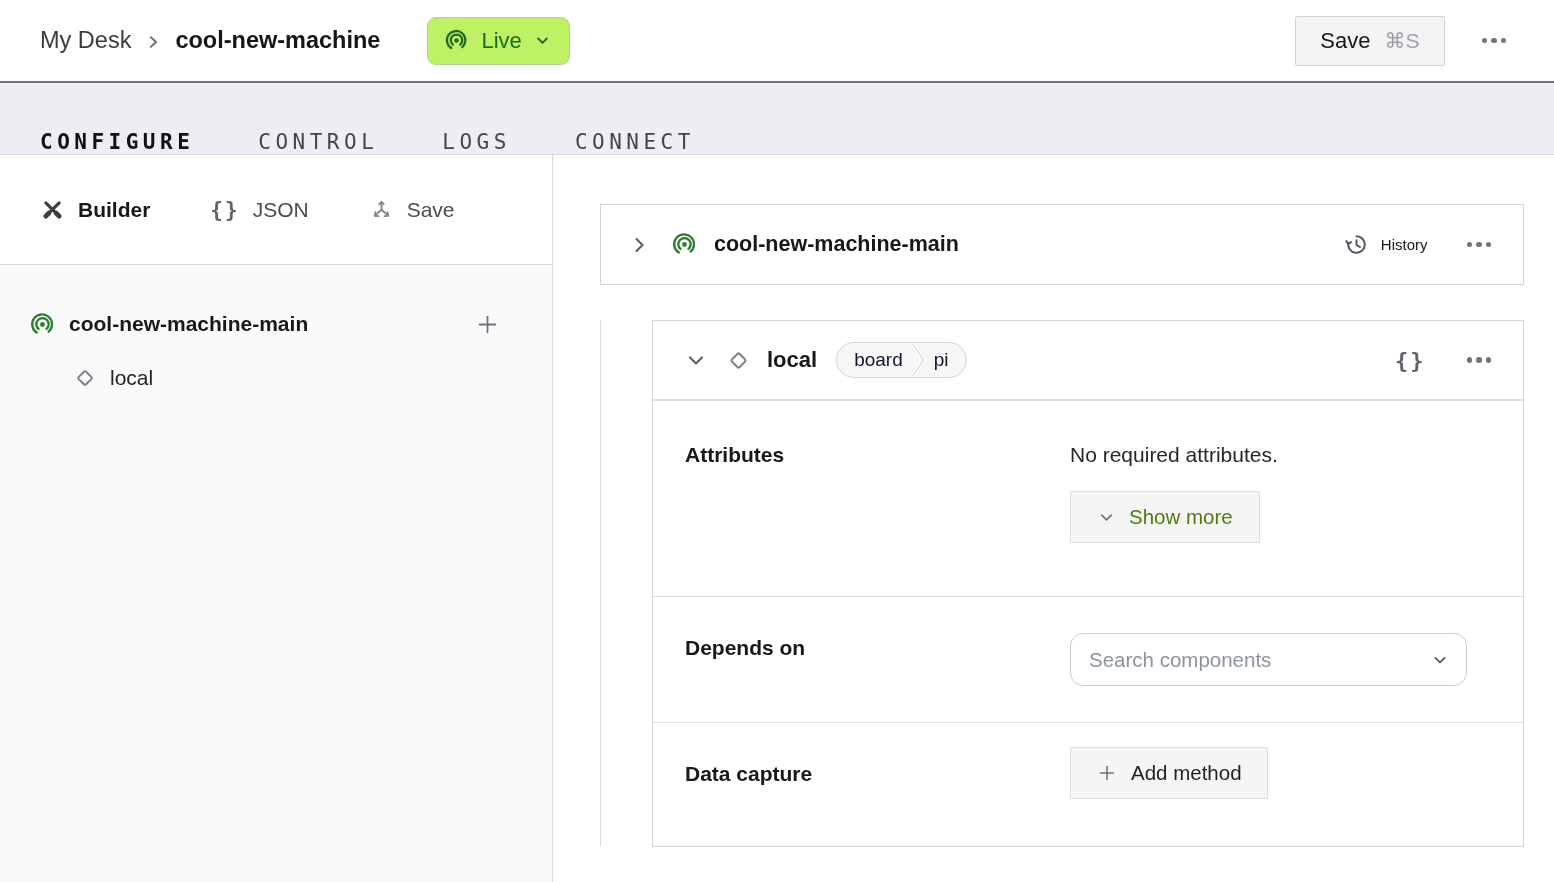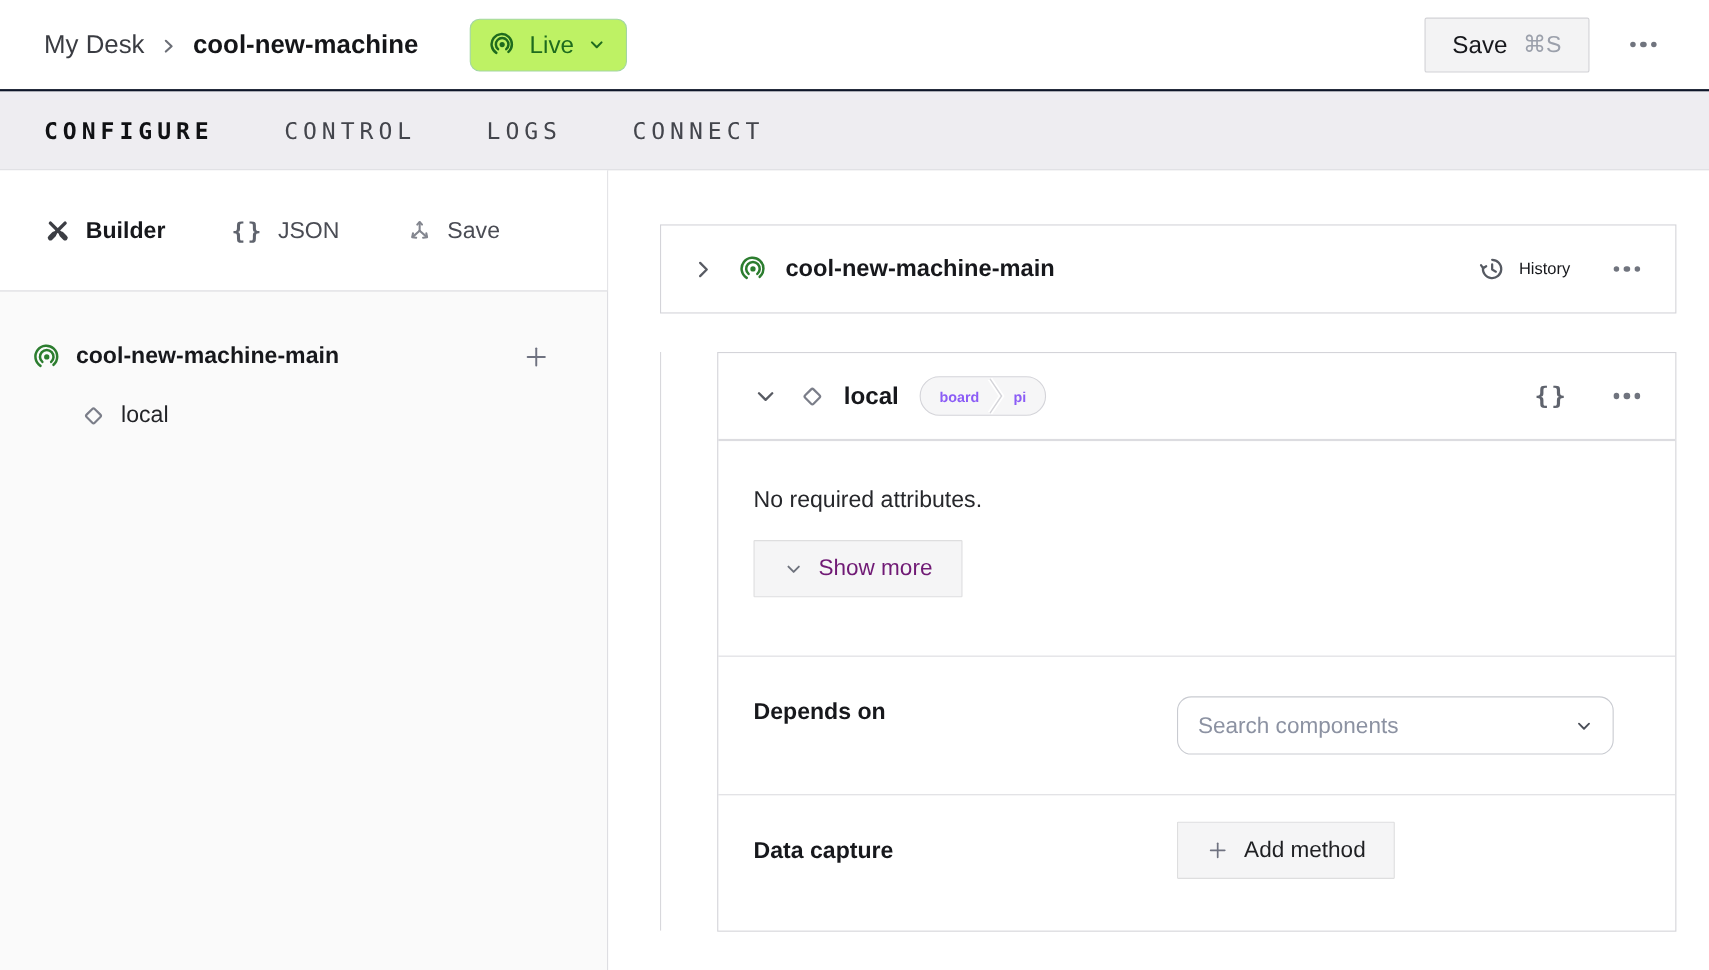--- a/index.html
+++ b/index.html
@@ -22,22 +22,22 @@
     padding: 0 24px; background: #f3f3f4; border: 1px solid #d2d2d6; border-radius: 2px;
     cursor: pointer; }
   .save-btn .label { font-size: 22px; color: #17181c; }
   .save-btn .shortcut { font-size: 21px; color: #9ba0ab; }
   .dots { display: inline-flex; gap: 4px; align-items: center; padding: 6px 4px; cursor: pointer; }
   .dots i { width: 5.5px; height: 5.5px; border-radius: 50%; background: #70747e; }
   .header .dots { margin-left: 33px; }
 
   
   .tabbar { position: absolute; left: 0; top: 81px; width: 1554px; height: 74px;
-    background: #eeedf1; border-top: 2px solid #0f172a; border-bottom: 1px solid #d9d9dd;
-    display: flex; align-items: center; padding-left: 40px; gap: 64px;
+    background: #eeedf1; border-top: 2px solid #737373; border-bottom: 1px solid #d9d9dd;
+    display: flex; align-items: flex-end; padding-left: 40px; gap: 64px;
     font-family: "DejaVu Sans Mono", "Liberation Mono", monospace; }
   .tab { font-size: 21px; letter-spacing: 4.5px; color: #43454c; cursor: pointer; }
   .tab.active { font-weight: 700; color: #101114; }
 
   
   .sidebar { position: absolute; left: 0; top: 155px; width: 553px; height: 727px;
     background: #fafafa; border-right: 1px solid #d8d8dc; }
   .views-row { height: 110px; background: #fff; border-bottom: 1px solid #d8d8dc;
     display: flex; align-items: center; padding-left: 40px; gap: 60px; }
   .view-item { display: inline-flex; align-items: center; gap: 13px; font-size: 21px;
@@ -73,37 +73,37 @@
 
   .comp-card { position: absolute; left: 99px; top: 165px; width: 872px;
     border: 1px solid #d4d4d9; background: #fff; }
   .comp-header { height: 79px; display: flex; align-items: center; padding: 0 28px 0 31px;
     border-bottom: 1px solid #dcdce0; }
   .comp-header .caret { display: flex; cursor: pointer; }
   .comp-header .diamond { margin-left: 17px; display: flex; }
   .comp-header .title { margin-left: 15px; font-size: 22px; font-weight: 700; color: #17181c; }
   .chip { margin-left: 19px; height: 36px; display: inline-flex; align-items: center;
     border: 1px solid #d4d4d9; border-radius: 999px; background: #f6f6f7; overflow: hidden; }
-  .chip .seg { font-size: 13px; color: #8b5cf6; font-weight: bold; }
+  .chip .seg { font-size: 19px; color: #0f172a; }
   .chip .seg.a { padding: 0 7px 0 17px; }
   .chip .seg.b { padding: 0 17px 0 7px; }
   .comp-header .braces { margin-left: auto; font-size: 22px; cursor: pointer; }
   .comp-header .dots { margin-left: 37px; }
 
   .row { display: flex; padding: 0 32px; border-top: 1px solid #dcdce0; }
   .row:first-of-type { border-top: none; }
   .row .rlabel { width: 385px; flex: none; font-size: 21px; font-weight: 700; color: #17181c; }
   .row-attrs { height: 196px; }
   .row-attrs .rlabel { padding-top: 42px; }
   .row-attrs .rbody { padding-top: 42px; }
   .empty-text { font-size: 21px; color: #26272b; }
   .show-more-btn { margin-top: 24px; height: 52px; display: inline-flex; align-items: center;
     gap: 13px; padding: 0 26px; background: #f5f5f6; border: 1px solid #dededf;
     border-radius: 1px; cursor: pointer; }
-  .show-more-btn .label { font-size: 20.5px; color: #701a75; }
+  .show-more-btn .label { font-size: 20.5px; color: #4d7c0f; }
 
   .row-depends { height: 126px; }
   .row-depends .rlabel { padding-top: 39px; }
   .select-box { margin-top: 36px; width: 397px; height: 53px; background: #fff;
     border: 1px solid #c9cbd1; border-radius: 13px; display: flex; align-items: center;
     padding: 0 16px 0 18px; cursor: pointer; }
   .select-box .placeholder { font-size: 20.5px; color: #8c92a2; }
   .select-box .chev { margin-left: auto; display: flex; }
 
   .row-data { height: 124px; }
@@ -273,20 +273,21 @@
       </span>
       <span class="braces">{}</span>
       <span class="dots">
           <i></i>
           <i></i>
           <i></i>
         </span>
     </div>
 
     <div class="row row-attrs">
+      <div class="rlabel">Attributes</div>
       <div class="rbody">
         <div class="empty-text">No required attributes.</div>
         <button class="show-more-btn">
           <svg width="19" height="19" viewBox="0 0 24 24" fill="none" stroke="#6f737d" stroke-width="2.2" stroke-linecap="round" stroke-linejoin="round">
               <path d="M6 9 L12 15 L18 9"></path>
             </svg>
           <span class="label">Show more</span>
         </button>
       </div>
     </div>

